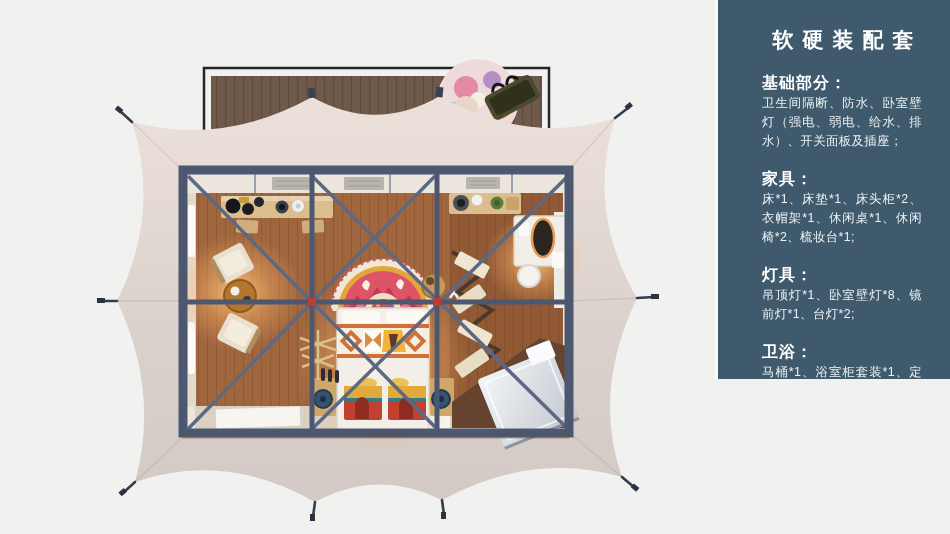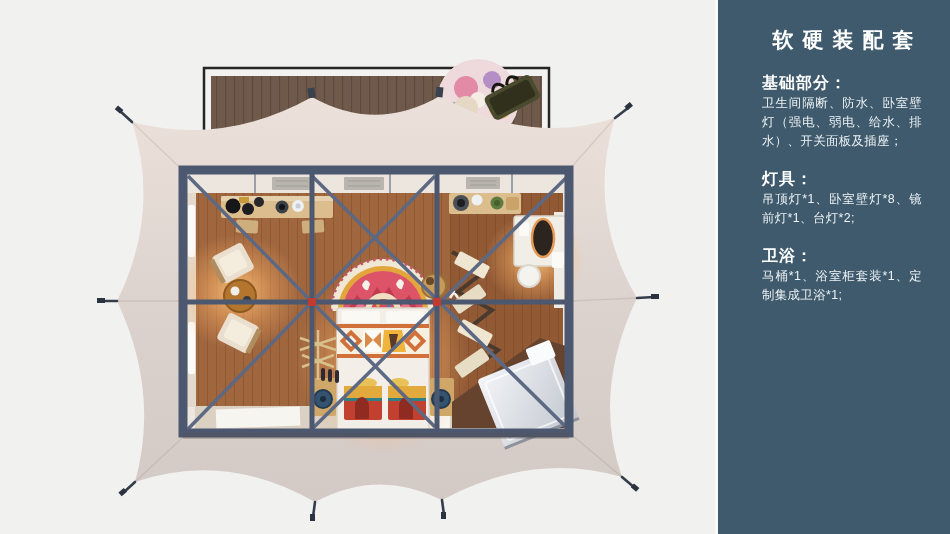--- a/index.html
+++ b/index.html
@@ -1,21 +1,21 @@
 <!DOCTYPE html>
 <html><head>
 <meta charset="utf-8">
 <style>
   html,body{margin:0;padding:0;background:#ffffff;}
   body{font-family:"Liberation Sans","DejaVu Sans",sans-serif;}
   .stage{width:950px;height:534px;display:flex;overflow:hidden;background:#f1f1f0;}
   .scene{width:715px;height:534px;position:relative;flex:0 0 auto;}
   .scene svg{display:block;}
   .sidebar{
-    width:235px;height:534px;flex:0 0 auto;box-sizing:border-box;
+    width:235px;height:379px;flex:0 0 auto;box-sizing:border-box;
     background:#3e5a6c;color:#ffffff;
     border-left:3px solid #fbfbfa;
     padding:26px 26px 8px 44px;
   }
   .sb-title{
     margin:0 0 18px 0;font-size:21px;font-weight:bold;color:#ffffff;
     letter-spacing:9px;text-indent:9px;text-align:center;white-space:nowrap;
   }
   .sb-section{margin:0 2px 17px 0;}
   .sb-section h2{
@@ -344,20 +344,22 @@
 
   <aside class="sidebar">
     <h1 class="sb-title">软硬装配套</h1>
 
     <section class="sb-section">
       <h2>基础部分：</h2>
       <p>卫生间隔断、防水、卧室壁灯（强电、弱电、给水、排水）、开关面板及插座；</p>
     </section>
 
     <section class="sb-section">
+      <h2>家具：</h2>
+      <p>床*1、床垫*1、床头柜*2、衣帽架*1、休闲桌*1、休闲椅*2、梳妆台*1;</p>
     </section>
 
     <section class="sb-section">
       <h2>灯具：</h2>
       <p>吊顶灯*1、卧室壁灯*8、镜前灯*1、台灯*2;</p>
     </section>
 
     <section class="sb-section">
       <h2>卫浴：</h2>
       <p>马桶*1、浴室柜套装*1、定制集成卫浴*1;</p>

